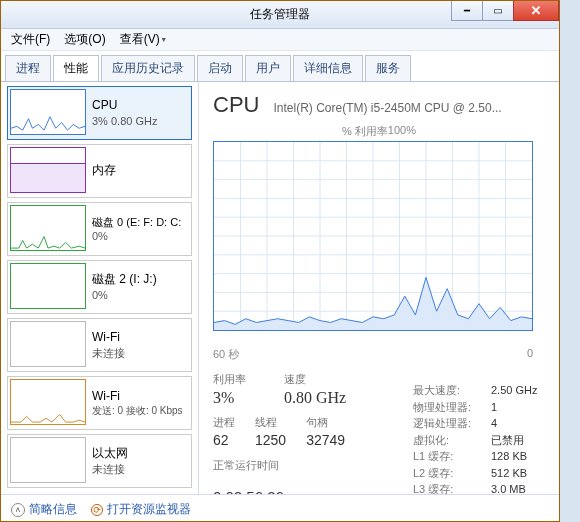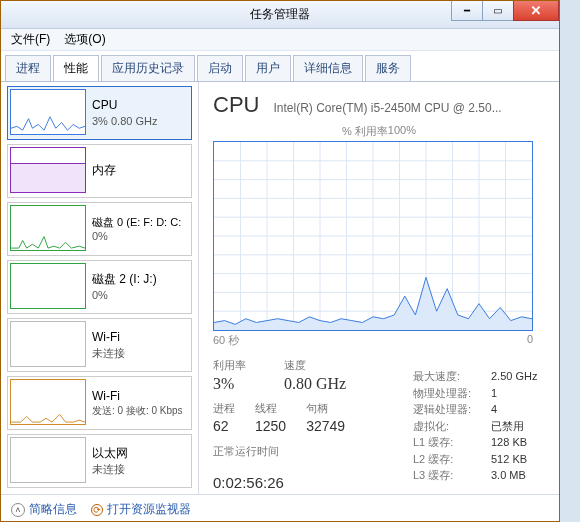--- a/index.html
+++ b/index.html
@@ -28,21 +28,21 @@
   .main { flex: 1; padding: 10px 14px 6px 14px; overflow: hidden; }
   .mhead { display: flex; align-items: baseline; gap: 14px; margin-bottom: 6px; }
   .mhead .big { font-size: 22px; font-weight: 300; color: #333; }
   .mhead .model { font-size: 12px; color: #666; white-space: nowrap; overflow: hidden; text-overflow: ellipsis; flex: 1; }
   .chartlbl { display: flex; justify-content: center; font-size: 11px; color: #888; margin-bottom: 2px; }
   .chart { width: 320px; height: 190px; border: 1px solid #3a7adf; position: relative; background: #fff; }
   .chart .grid { position: absolute; inset: 0; }
   .chart .grid line { stroke: #dbe6f5; stroke-width: 1; }
   .chart .dataline { fill: none; stroke: #3a7adf; stroke-width: 1; }
   .chart .datafill { fill: #dbe9fb; stroke: none; }
-  .xlbl { display: flex; justify-content: space-between; font-size: 11px; color: #888; width: 320px; margin-top: 2px; }
+  .xlbl { display: flex; justify-content: space-between; font-size: 11px; color: #888; width: 320px; margin-top: 16px; }
   .statcol { display: flex; gap: 38px; font-family: Liberation Serif, serif; }
   .statblock .label { font-size: 11px; color: #777; }
   .statblock .val { font-size: 14px; color: #333; margin-top: 2px; }
   .statblock.big .val { font-size: 16px; }
   .row2 { display: flex; gap: 20px; margin-top: 8px; }
   .uptime { margin-top: 10px; }
   .uptime .label { font-size: 11px; color: #777; }
   .uptime .val { font-size: 15px; color: #333; margin-top: 15px; }
   .specs { font-size: 11px; color: #666; line-height: 1.5; }
   .specs .srow { display: flex; gap: 18px; }
@@ -65,20 +65,24 @@
       <div class="winbtn close">✕</div>
     </div>
   </div>
 
   <div class="menubar">
     <div class="menuitem">
         <span>文件(F)</span>
       </div>
     <div class="menuitem">
         <span>选项(O)</span>
+      </div>
+    <div class="menuitem">
+        <span>查看(V)</span>
+        <span class="arrow">▾</span>
       </div>
   </div>
 
   <div class="tabs">
     <div class="tab">进程</div>
     <div class="tab active">性能</div>
     <div class="tab">应用历史记录</div>
     <div class="tab">启动</div>
     <div class="tab">用户</div>
     <div class="tab">详细信息</div>

